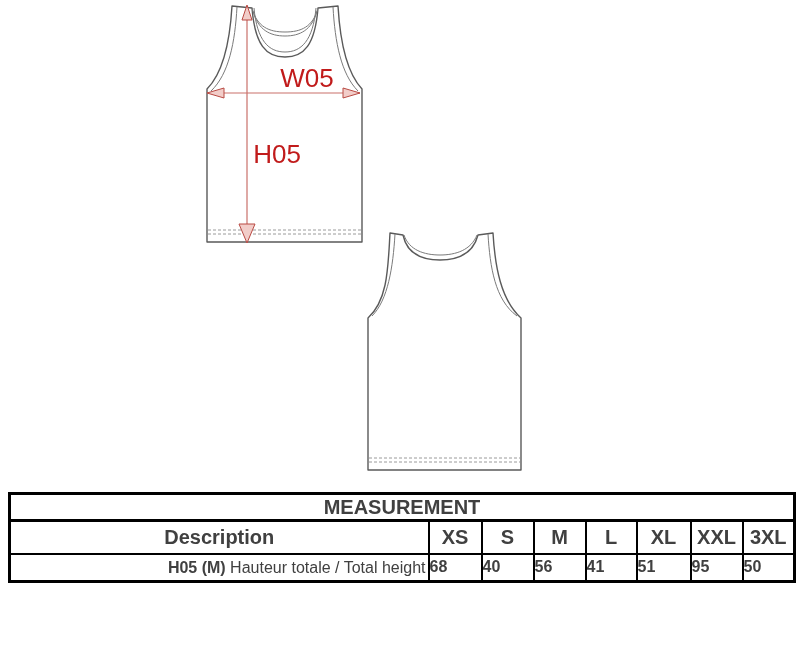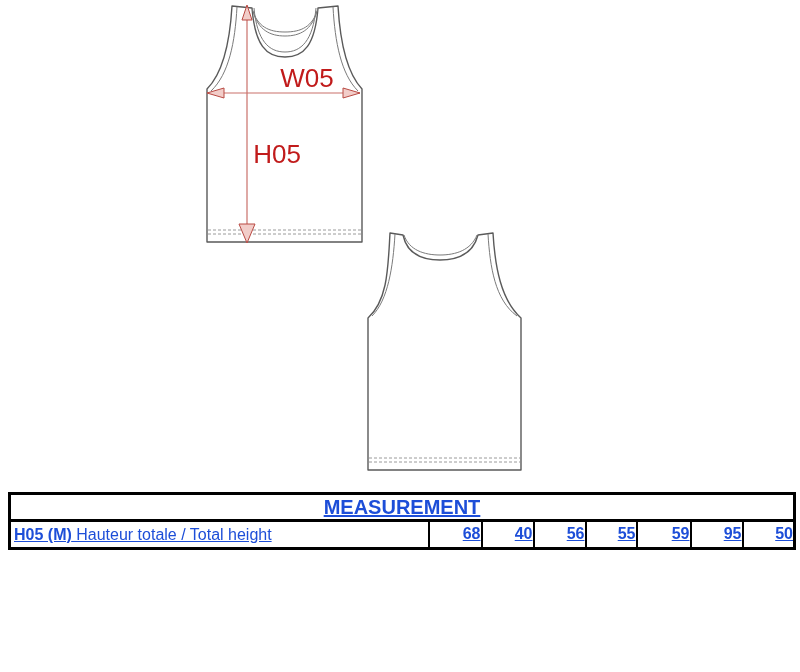--- a/index.html
+++ b/index.html
@@ -15,27 +15,27 @@
   .stitch  { fill:none; stroke:#9a9a9a; stroke-width:1; stroke-dasharray:3,2; }
   .dim-line { stroke:#c9706a; stroke-width:1.2; fill:none; }
   .dim-arrow { fill:#f2cdc9; stroke:#b94a43; stroke-width:1; }
   .dim-text { fill:#c11b1b; font-family:"Liberation Sans", sans-serif; font-size:26px; }
 
   
   #size-table-wrap { position:absolute; left:8px; top:492px; }
   table { border-collapse:collapse; table-layout:fixed; background:#fff; }
   table, td, th { border:2px solid #000; }
   table { border-width:3px; }
-  td, th { color:#1d4ed8; overflow:hidden;text-decoration:underline; }
+  td, th { color:#404040; overflow:hidden; }
   .tbl-title { font-size:20px; font-weight:bold; text-align:center; height:27px; vertical-align:middle; border-bottom-width:3px; }
   .hdr { font-size:20px; font-weight:bold; text-align:center; height:33px; vertical-align:middle; }
-  .desc-cell { font-size:16px; line-height:20px; text-align:left; vertical-align:top; padding:3px 2px 2px 3px; }
+  .desc-cell { font-size:16px; line-height:20px; text-align:right; vertical-align:top; padding:3px 2px 2px 3px; }
   .desc-cell b { font-weight:bold; }
   .desc-cell .rest { white-space:pre-wrap; }
-  .val-cell { font-size:16px; font-weight:bold; text-align:right; vertical-align:top; padding-top:3px; }
+  .val-cell { font-size:16px; font-weight:bold; text-align:left; vertical-align:top; padding-top:3px; }
   .row-h05 { height:28px; }
   .row-w05 { height:78px; }
 </style>
 </head>
 <body>
 
 <div id="canvas">
 
   <svg id="front-svg" class="drawing" width="180" height="250" viewBox="0 0 180 250" xmlns="http://www.w3.org/2000/svg">
     <g>
@@ -98,27 +98,37 @@
           <col style="width:52px">
         <col style="width:51px">
           <col style="width:54px">
           <col style="width:52px">
           <col style="width:52px">
       </colgroup>
       <tbody>
         <tr>
           <td class="tbl-title" colspan="8">MEASUREMENT</td>
         </tr>
+        <tr>
+          <td class="hdr">Description</td>
+          <td class="hdr">XS</td>
+          <td class="hdr">S</td>
+          <td class="hdr">M</td>
+          <td class="hdr">L</td>
+          <td class="hdr">XL</td>
+          <td class="hdr">XXL</td>
+          <td class="hdr">3XL</td>
+        </tr>
         <tr class="row-h05">
           <td class="desc-cell"><b>H05 (M)</b><span class="rest"> Hauteur totale / Total height</span></td>
           <td class="val-cell">68</td>
           <td class="val-cell">40</td>
           <td class="val-cell">56</td>
-          <td class="val-cell">55</td>
-          <td class="val-cell">59</td>
+          <td class="val-cell">41</td>
+          <td class="val-cell">51</td>
           <td class="val-cell">95</td>
           <td class="val-cell">50</td>
         </tr>
       </tbody>
     </table>
   </div>
 
 </div>
 
 </body></html>

